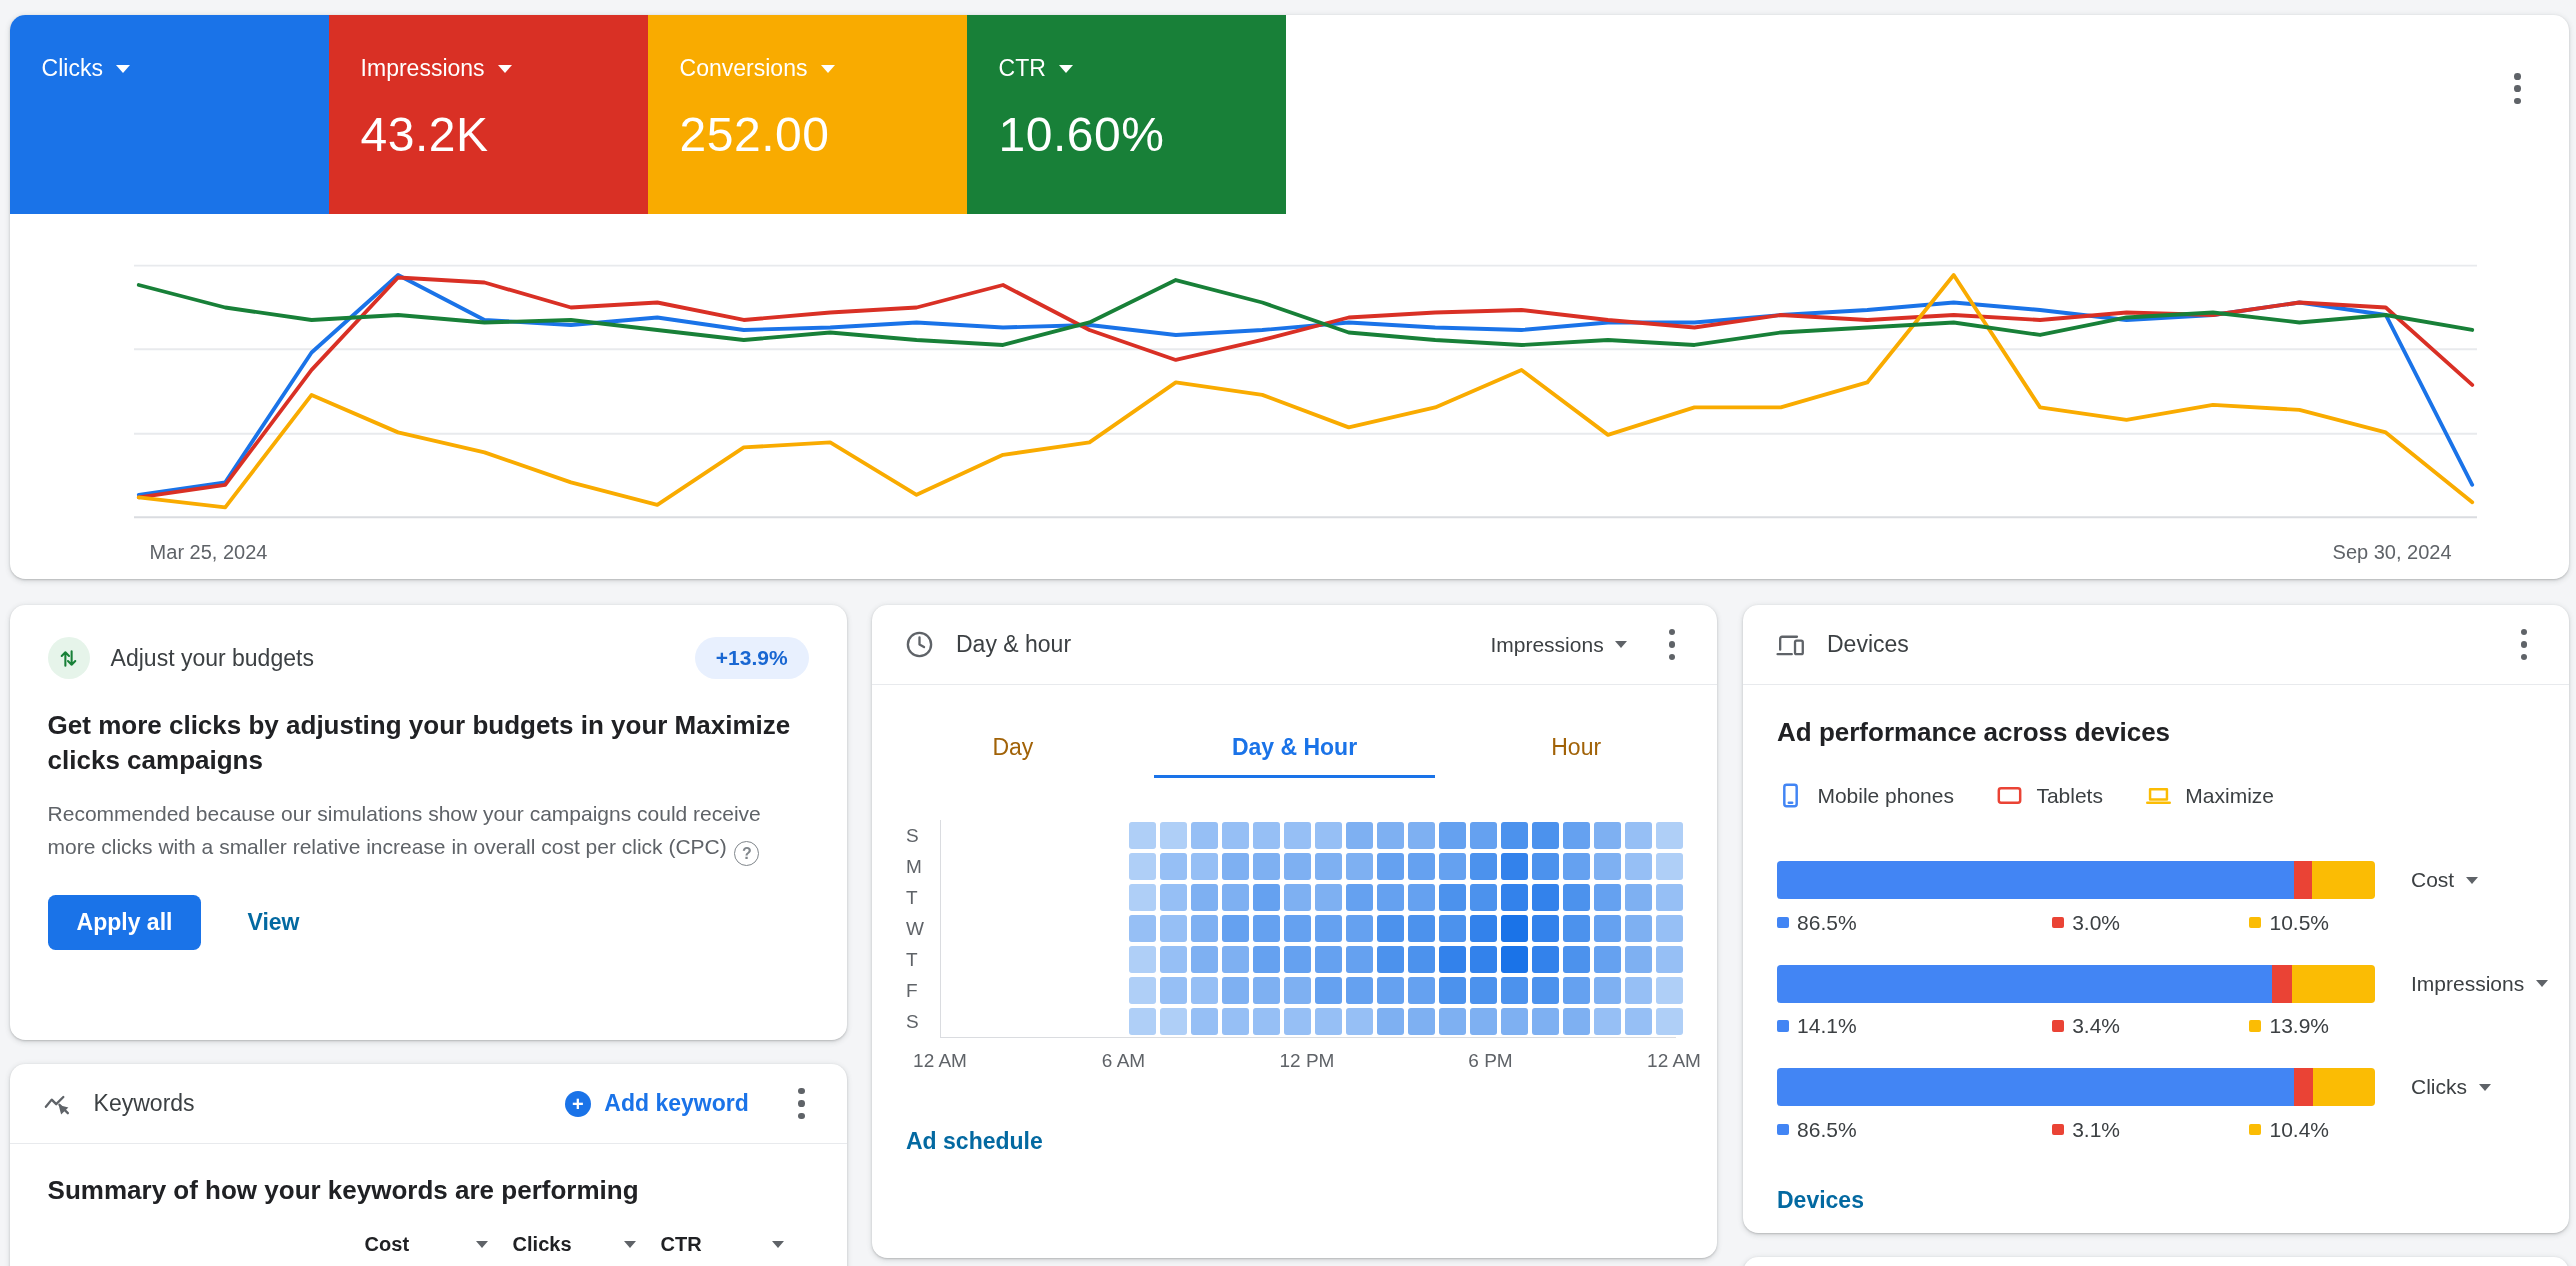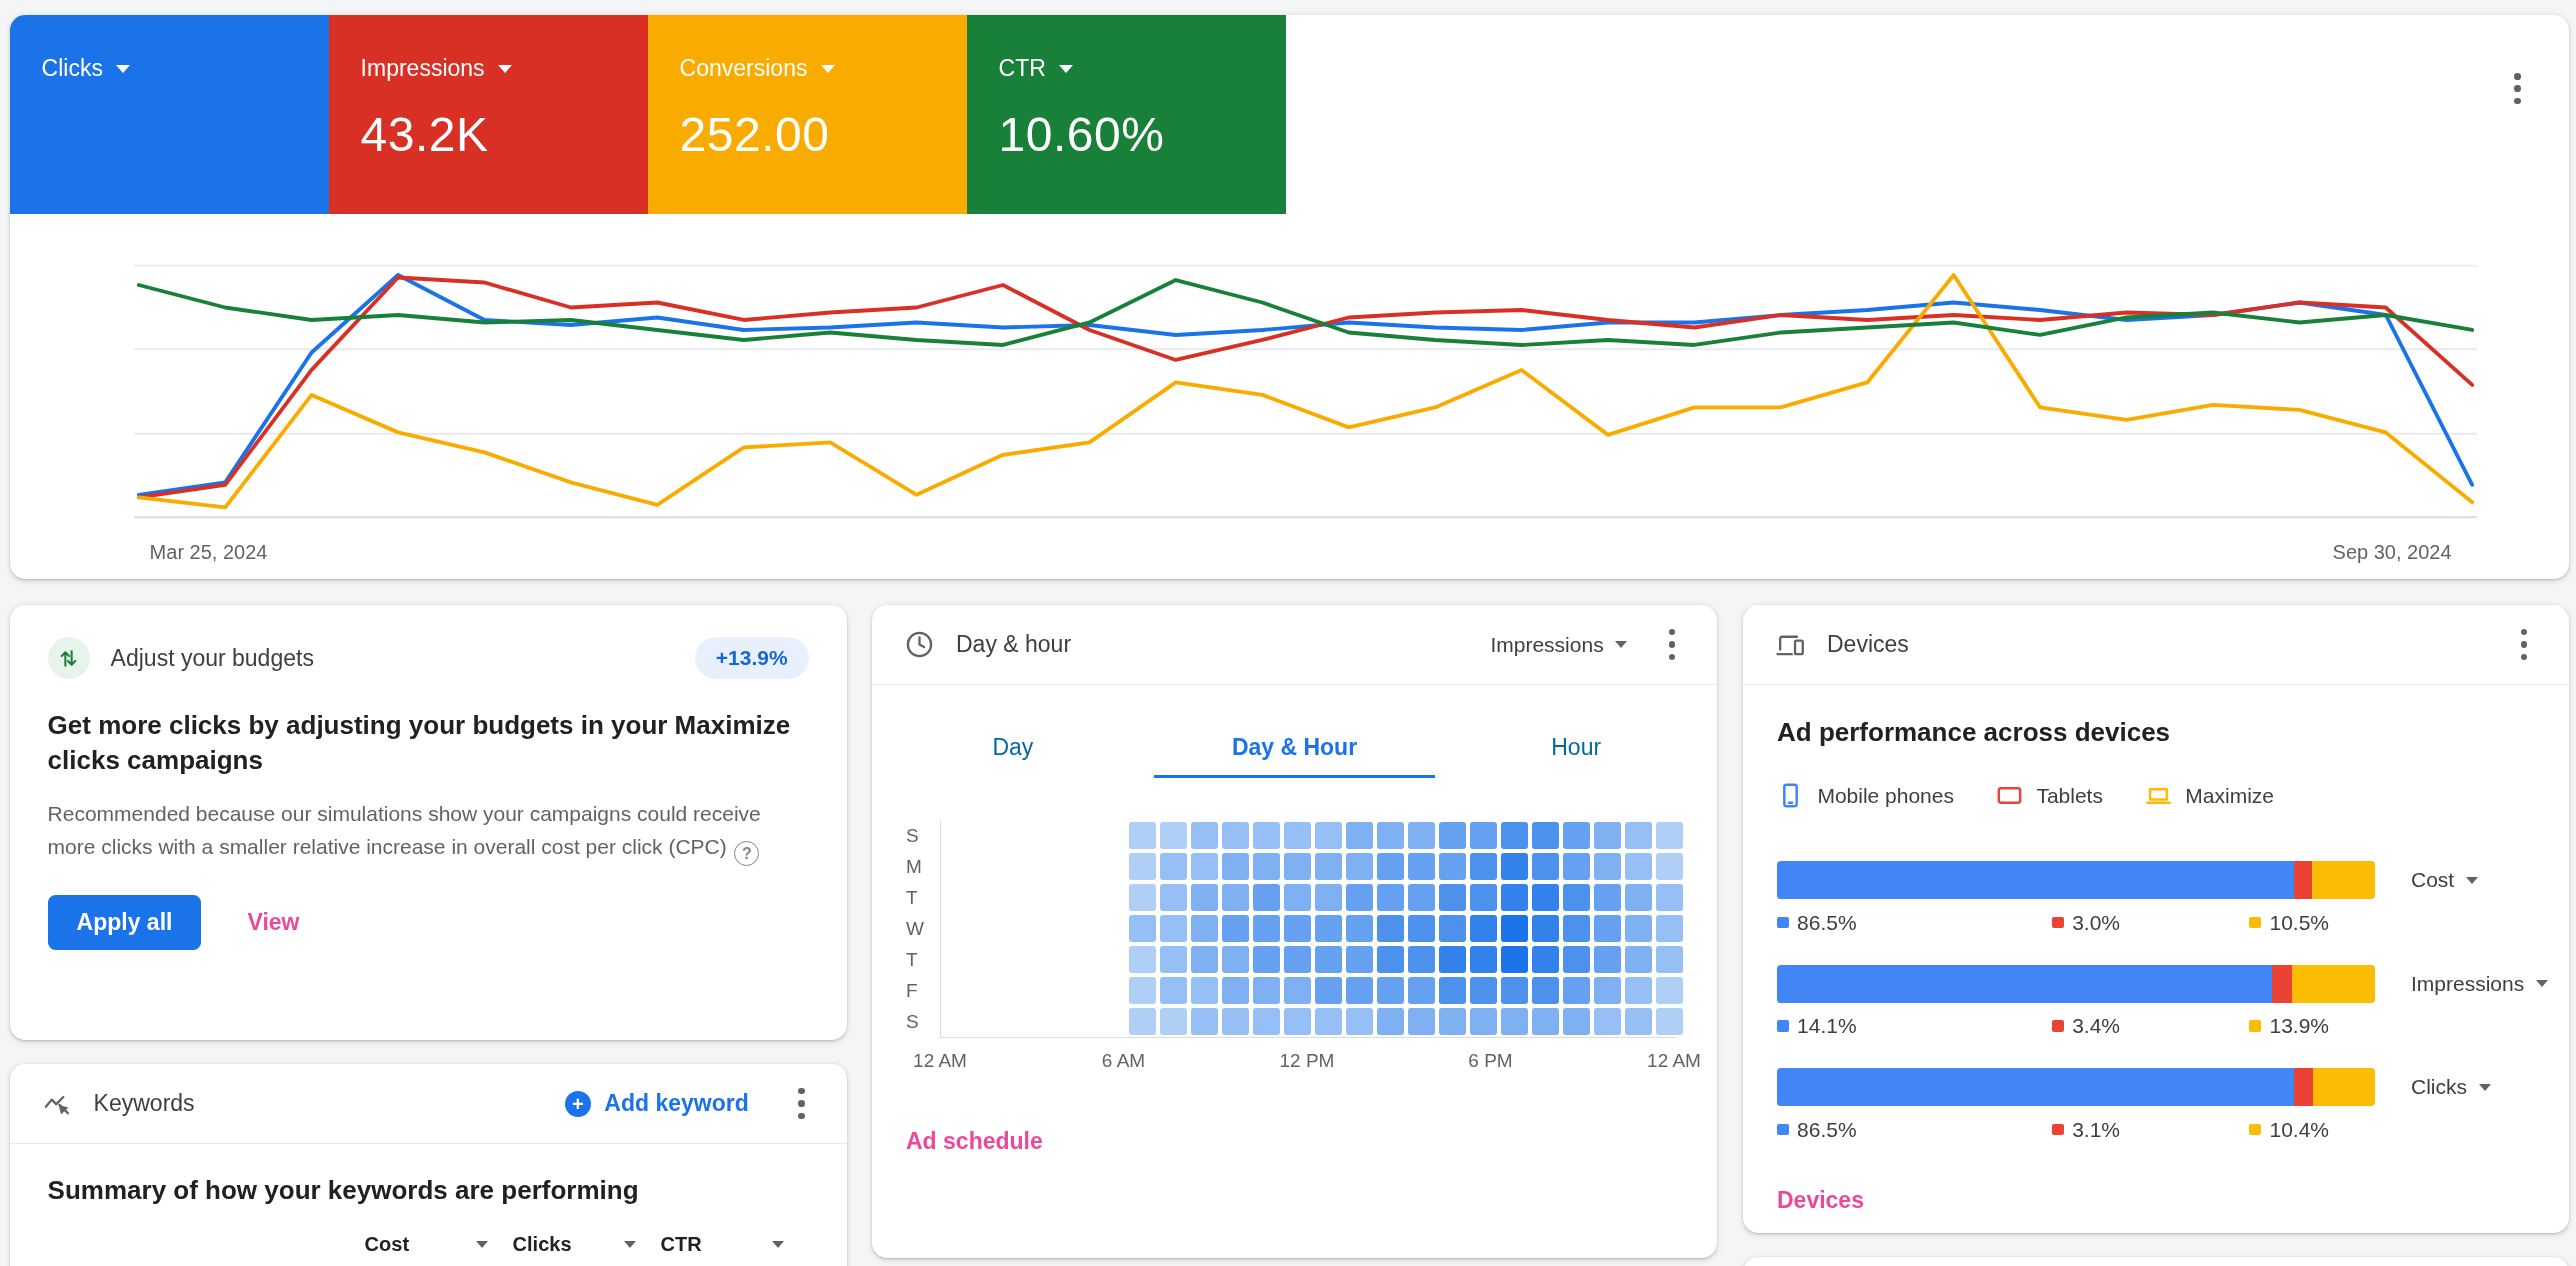--- a/index.html
+++ b/index.html
@@ -23,21 +23,21 @@
   .chart-wrap svg{width:100%;height:100%}
   .grid{stroke:#e8eaed;stroke-width:2}
   .grid.base{stroke:#dadce0}
   .chart-dates{position:absolute;left:140px;right:117px;top:526px;display:flex;justify-content:space-between;font-size:20px;color:#5f6368}
   
   .card-header{height:80px;display:flex;align-items:center;padding:0 32px;border-bottom:1.9px solid #e8eaed}
   .hicon{width:31px;height:31px;margin-right:21px;flex:none;display:flex}
   .hicon svg{width:100%;height:100%;fill:none;stroke:#5f6368;stroke-width:1.8;stroke-linecap:round;stroke-linejoin:round}
   .card-title{font-size:23px;color:#3c4043}
   .spacer{flex:1}
-  .link{color:#ec4899;font-size:23px;font-weight:700;cursor:pointer;text-decoration:none;background:none;border:none;font-family:inherit}
+  .link{color:#0369a1;font-size:23px;font-weight:700;cursor:pointer;text-decoration:none;background:none;border:none;font-family:inherit}
   .dropdown{display:flex;align-items:center;gap:11.5px;font-size:21px;color:#3c4043;cursor:pointer}
   .dropdown .caret{color:#5f6368}
   
   .rec{left:9.6px;top:605px;width:837px;height:435px}
   .rec-body-wrap{padding:0 38px}
   .rec-row{margin-top:32px;display:flex;align-items:center}
   .rec-icon{width:42px;height:42px;border-radius:50%;background:#e6f4ea;flex:none;display:flex;align-items:center;justify-content:center}
   .rec-icon svg{width:25px;height:25px;fill:none;stroke:#188038;stroke-width:2;stroke-linecap:round;stroke-linejoin:round}
   .rec-item-title{font-size:23px;margin-left:21px;color:#3c4043}
   .badge{margin-left:auto;background:#e8f0fe;color:#1967d2;font-size:21px;font-weight:700;padding:8.6px 21px;border-radius:955px}
@@ -52,21 +52,21 @@
   .plus-icon{width:26px;height:26px;border-radius:50%;background:#1a73e8;color:#fff;display:flex;align-items:center;justify-content:center;font-size:20px;font-weight:700;line-height:1}
   .kw-headline{margin:31px 38px 0;font-size:26px;font-weight:700;color:#202124}
   .kw-selects{margin:27px 38px 0 355px;display:flex;border-bottom:1.9px solid #e8eaed;padding-bottom:11.5px}
   .kw-select{width:162px;display:flex;align-items:center;justify-content:space-between;padding-right:25px;font-size:20px;font-weight:700;color:#202124;cursor:pointer}
   .kw-select .caret{color:#5f6368}
   
   .dh{left:872px;top:605px;width:845px;height:653px}
   .dh .dropdown{margin-right:32px}
   .dh-headline{margin:32px 34px 0;font-size:26px;font-weight:700;color:#202124}
   .dh-tabs{margin-top:34px;display:flex}
-  .dh-tab{flex:1;height:59px;display:flex;align-items:center;justify-content:center;font-size:23px;color:#0369a1;cursor:pointer;border-bottom:3.8px solid transparent;background:none;font-family:inherit;border-top:none;border-left:none;border-right:none}
+  .dh-tab{flex:1;height:59px;display:flex;align-items:center;justify-content:center;font-size:23px;color:#a16207;cursor:pointer;border-bottom:3.8px solid transparent;background:none;font-family:inherit;border-top:none;border-left:none;border-right:none}
   .dh-tab.active{color:#1a73e8;font-weight:700;border-bottom:3.8px solid #1a73e8}
   .hm{margin:42px 34px 0;display:flex}
   .hm-days{width:34px;display:flex;flex-direction:column;flex:none}
   .hm-days span{height:31px;display:flex;align-items:center;font-size:19px;color:#5f6368}
   .hm-right{position:relative}
   .hm-grid{display:grid;grid-template-columns:repeat(24,31px);grid-auto-rows:31px;border-left:1.9px solid #dadce0;border-bottom:1.9px solid #dadce0;width:736px}
   .hm-cell{width:27px;height:27px;margin:1.9px;border-radius:2.9px;background:#fff}
   .hm-hours{position:relative;height:40px;width:734px}
   .hm-hours span{position:absolute;top:11.5px;transform:translateX(-50%);font-size:19px;color:#5f6368;white-space:nowrap}
   .dh-link{margin:50px 34px 0;display:inline-block}

